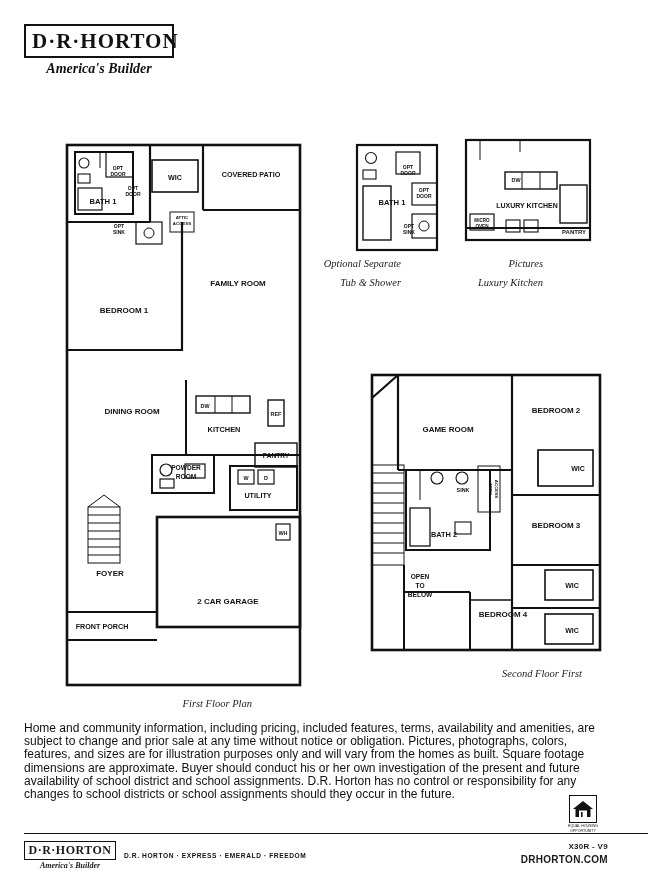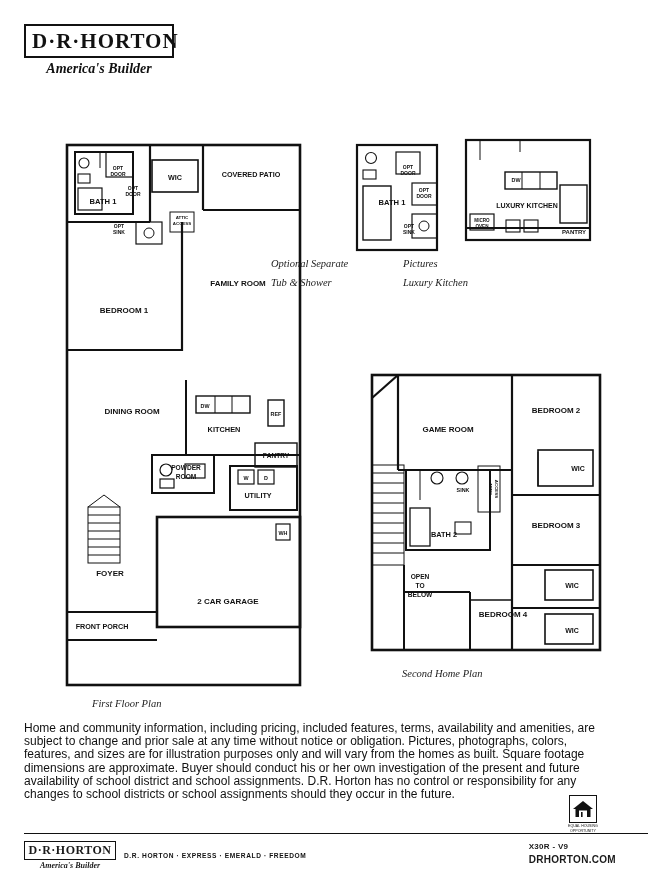--- a/index.html
+++ b/index.html
@@ -38,21 +38,21 @@
 
   
   .plan-svg { position:absolute; left:0; top:0; }
 
   .caption {
     position:absolute;
     font-family:"Liberation Serif", serif;
     font-style:italic;
     font-size:10.5px;
     color:#222;
-    text-align:left;
+    text-align:right;
     white-space:nowrap;
   }
 
   
   .disclaimer {
     position:absolute;
     left:24px; top:722px; width:592px;
     font-size:12px;
     line-height:13.2px;
     color:#111;
@@ -76,21 +76,21 @@
   }
   .footer-sub {
     text-align:center; font-family:"Liberation Serif", serif; font-style:italic;
     font-weight:bold; font-size:8px; margin-top:1px;
   }
   .footer-brands {
     position:absolute; left:124px; top:852px;
     font-size:6.6px; font-weight:bold; letter-spacing:.6px; color:#111;
   }
   .footer-right {
-    position:absolute; right:8px; top:842px; text-align:left;
+    position:absolute; right:16px; top:842px; text-align:right;
   }
   .footer-code { font-size:8px; font-weight:bold; letter-spacing:.3px; }
   .footer-url { font-size:10px; font-weight:bold; letter-spacing:.3px; margin-top:3px; }
 
   
   text { font-family:"Liberation Sans", sans-serif; fill:#111; }
 </style>
 </head>
 <body>
 
@@ -294,21 +294,21 @@
   </svg>
 
   <div class="caption" style="left:336px; top:258px; width:130px; margin-left:-65px;">Optional Separate</div>
   <div class="caption" style="left:336px; top:277px; width:130px; margin-left:-65px;">Tub &amp; Shower</div>
 
   <div class="caption" style="left:473px; top:258px; width:140px; margin-left:-70px;">Pictures</div>
   <div class="caption" style="left:473px; top:277px; width:140px; margin-left:-70px;">Luxury Kitchen</div>
 
   <div class="caption" style="left:172px; top:698px; width:160px; margin-left:-80px;">First Floor Plan</div>
 
-  <div class="caption" style="left:492px; top:668px; width:180px; margin-left:-90px;">Second Home Plan</div>
+  <div class="caption" style="left:492px; top:668px; width:180px; margin-left:-90px;">Second Floor First</div>
 
   <div class="disclaimer">Home and community information, including pricing, included features, terms, availability and amenities, are subject to change and prior sale at any time without notice or obligation. Pictures, photographs, colors, features, and sizes are for illustration purposes only and will vary from the homes as built.  Square footage dimensions are approximate. Buyer should conduct his or her own investigation of the present and future availability of school district and school assignments.  D.R. Horton has no control or responsibility for any changes to school districts or school assignments should they occur in the future.</div>
 
   <div class="eho">
     <div class="eho-box">
       <svg width="26" height="26" viewBox="0 0 26 26">
         <path d="M13 5 L23 13 L20.5 13 L20.5 21 L5.5 21 L5.5 13 L3 13 Z" fill="#111"></path>
         <rect x="9" y="14.5" width="8" height="6.5" fill="#fff"></rect>
         <rect x="11" y="16" width="1.6" height="5" fill="#111"></rect>
       </svg>

